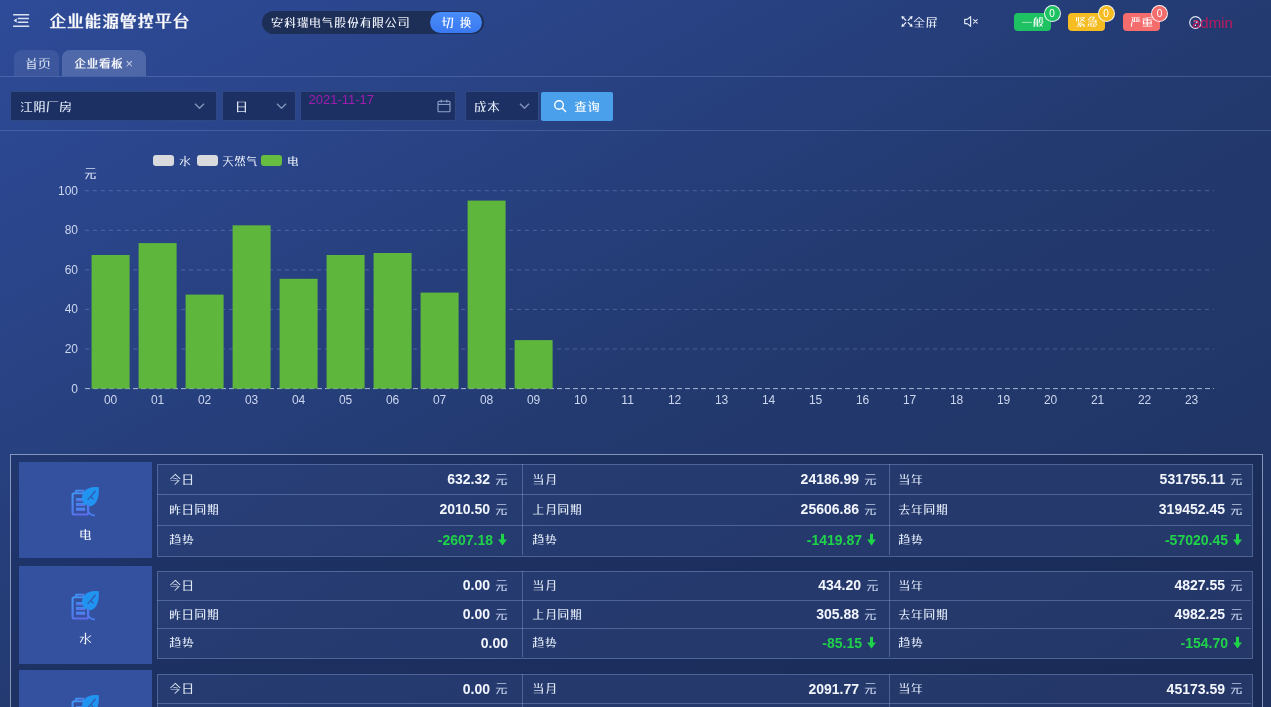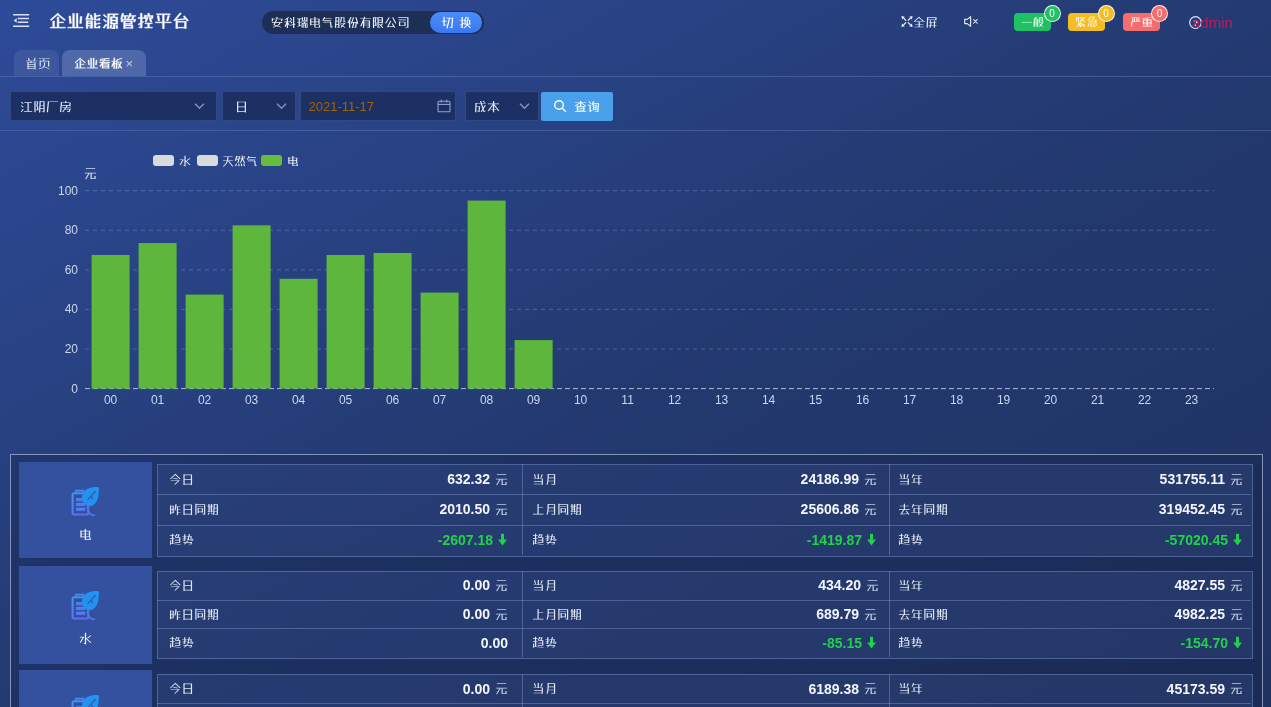--- a/index.html
+++ b/index.html
@@ -200,21 +200,21 @@
 <div style="position:absolute;left:222px;top:91px;width:74px;height:30px;background:#1c3064;border:1px solid rgba(90,120,185,0.35);box-sizing:border-box;border-radius:2px"></div>
 <div style="position:absolute;left:235px;top:99.5px">
     <svg class="zh" width="13.0" height="13.0" viewBox="0 -860 1000 940" style="color:#e0e8f6;" fill="currentColor">
       <use href="#c65e5" x="0"></use>
     </svg>
   </div>
 <svg width="11" height="6" viewBox="0 0 11 6" style="position:absolute;left:276px;top:103px">
     <polyline points="1,0.8 5.5,5.2 10,0.8" fill="none" stroke="#8494bc" stroke-width="1.4"></polyline>
   </svg>
 <div style="position:absolute;left:300px;top:91px;width:156px;height:30px;background:#1c3064;border:1px solid rgba(90,120,185,0.35);box-sizing:border-box;border-radius:2px"></div>
-<div style="position:absolute;left:308.5px;top:99px;font:13px 'Liberation Sans',sans-serif;color:#a16207">2021-11-17</div>
+<div style="position:absolute;left:308.5px;top:92px;font:13px 'Liberation Sans',sans-serif;color:#a21caf">2021-11-17</div>
 <svg width="14" height="14" viewBox="0 0 14 14" style="position:absolute;left:437px;top:99px">
     <g stroke="#93a4c9" stroke-width="1.1" fill="none">
       <rect x="1" y="2.2" width="12" height="10.6" rx="1"></rect>
       <line x1="1" y1="5.4" x2="13" y2="5.4"></line>
       <line x1="4.2" y1="0.8" x2="4.2" y2="3.4"></line>
       <line x1="9.8" y1="0.8" x2="9.8" y2="3.4"></line>
     </g>
   </svg>
 <div style="position:absolute;left:465px;top:91px;width:74px;height:30px;background:#1c3064;border:1px solid rgba(90,120,185,0.35);box-sizing:border-box;border-radius:2px"></div>
 <div style="position:absolute;left:474px;top:99.5px">
@@ -563,21 +563,21 @@
   </div>
 <div style="position:absolute;left:532px;top:607.5px;height:13px">
     <svg class="zh" width="50.0" height="12.5" viewBox="0 -860 4000 940" style="color:#dfe7f5;" fill="currentColor">
       <use href="#c4e0a" x="0"></use>
       <use href="#c6708" x="1000"></use>
       <use href="#c540c" x="2000"></use>
       <use href="#c671f" x="3000"></use>
     </svg>
   </div>
 <div class="val" style="right:394px;top:605.0px">
-    <span class="num">689.79</span>
+    <span class="num">305.88</span>
     <span class="yuan">
       <svg class="zh" width="13.0" height="13.0" viewBox="0 -860 1000 940" style="color:#c2cee8;" fill="currentColor">
         <use href="#c5143" x="0"></use>
       </svg>
     </span>
   </div>
 <div style="position:absolute;left:898px;top:607.5px;height:13px">
     <svg class="zh" width="50.0" height="12.5" viewBox="0 -860 4000 940" style="color:#dfe7f5;" fill="currentColor">
       <use href="#c53bb" x="0"></use>
       <use href="#c5e74" x="1000"></use>
@@ -667,21 +667,21 @@
       </svg>
     </span>
   </div>
 <div style="position:absolute;left:532px;top:682.0px;height:13px">
     <svg class="zh" width="25.0" height="12.5" viewBox="0 -860 2000 940" style="color:#dfe7f5;" fill="currentColor">
       <use href="#c5f53" x="0"></use>
       <use href="#c6708" x="1000"></use>
     </svg>
   </div>
 <div class="val" style="right:394px;top:679.5px">
-    <span class="num">6189.38</span>
+    <span class="num">2091.77</span>
     <span class="yuan">
       <svg class="zh" width="13.0" height="13.0" viewBox="0 -860 1000 940" style="color:#c2cee8;" fill="currentColor">
         <use href="#c5143" x="0"></use>
       </svg>
     </span>
   </div>
 <div style="position:absolute;left:898px;top:682.0px;height:13px">
     <svg class="zh" width="25.0" height="12.5" viewBox="0 -860 2000 940" style="color:#dfe7f5;" fill="currentColor">
       <use href="#c5f53" x="0"></use>
       <use href="#c5e74" x="1000"></use>

